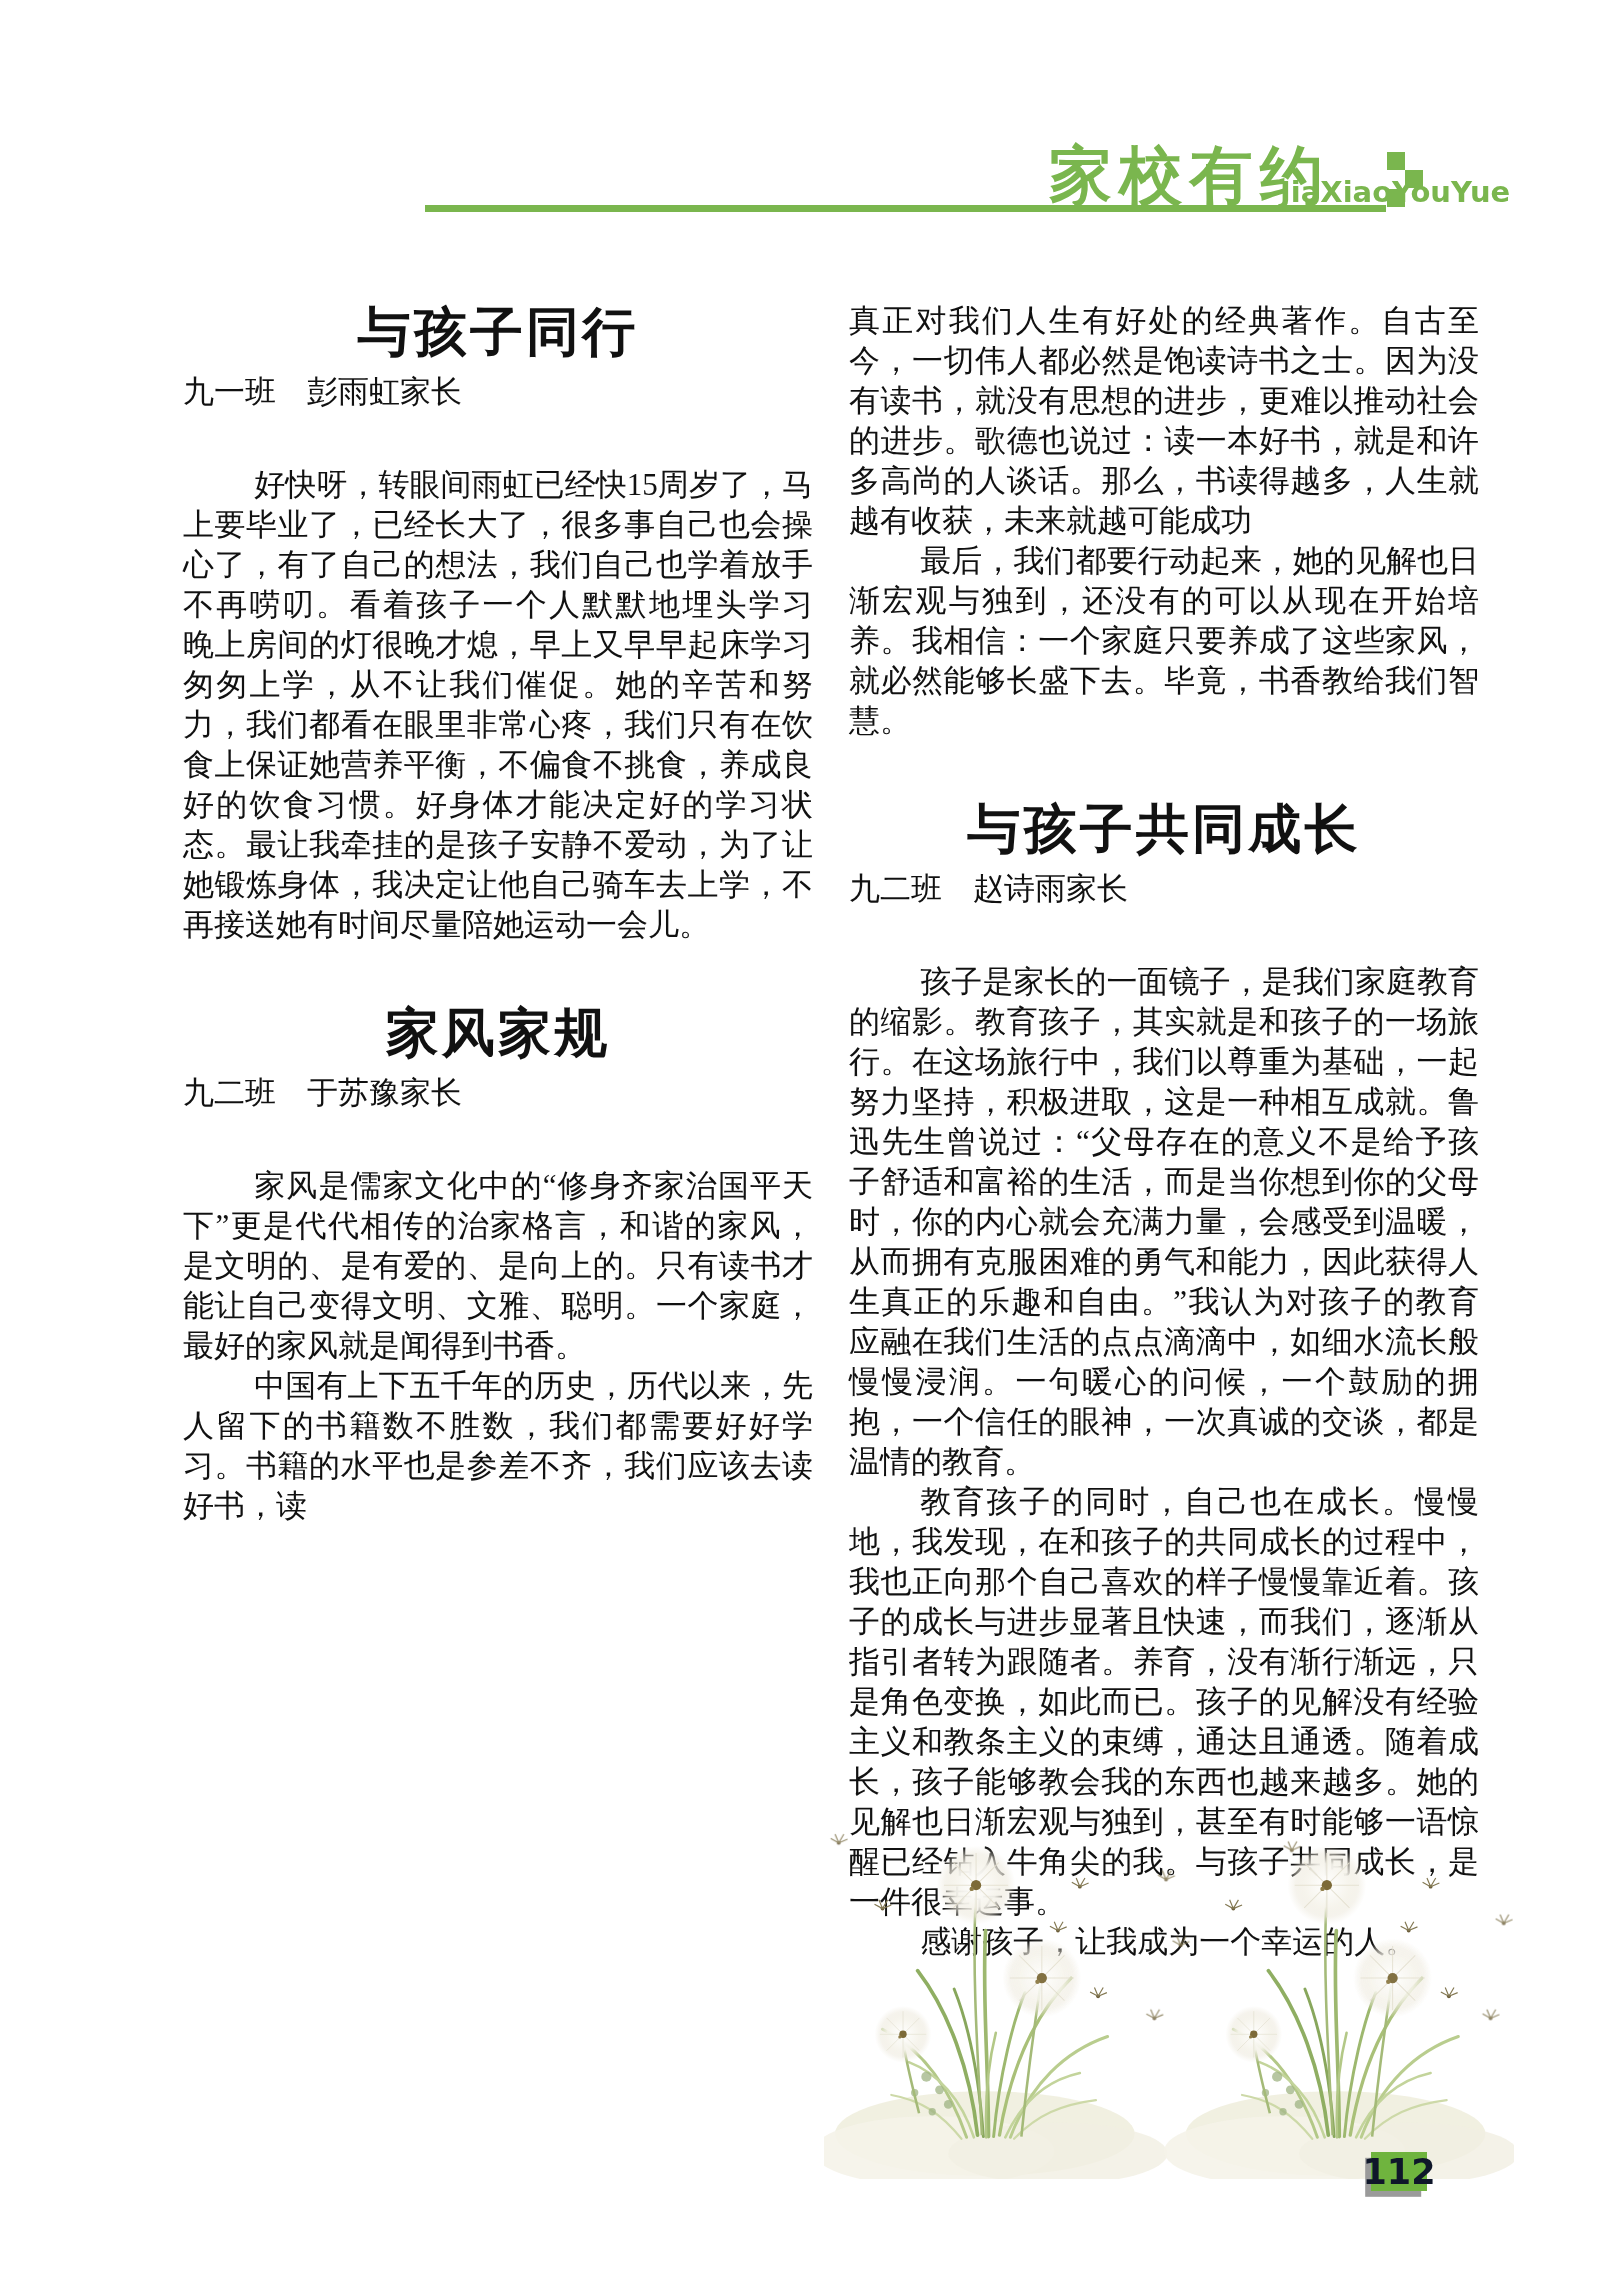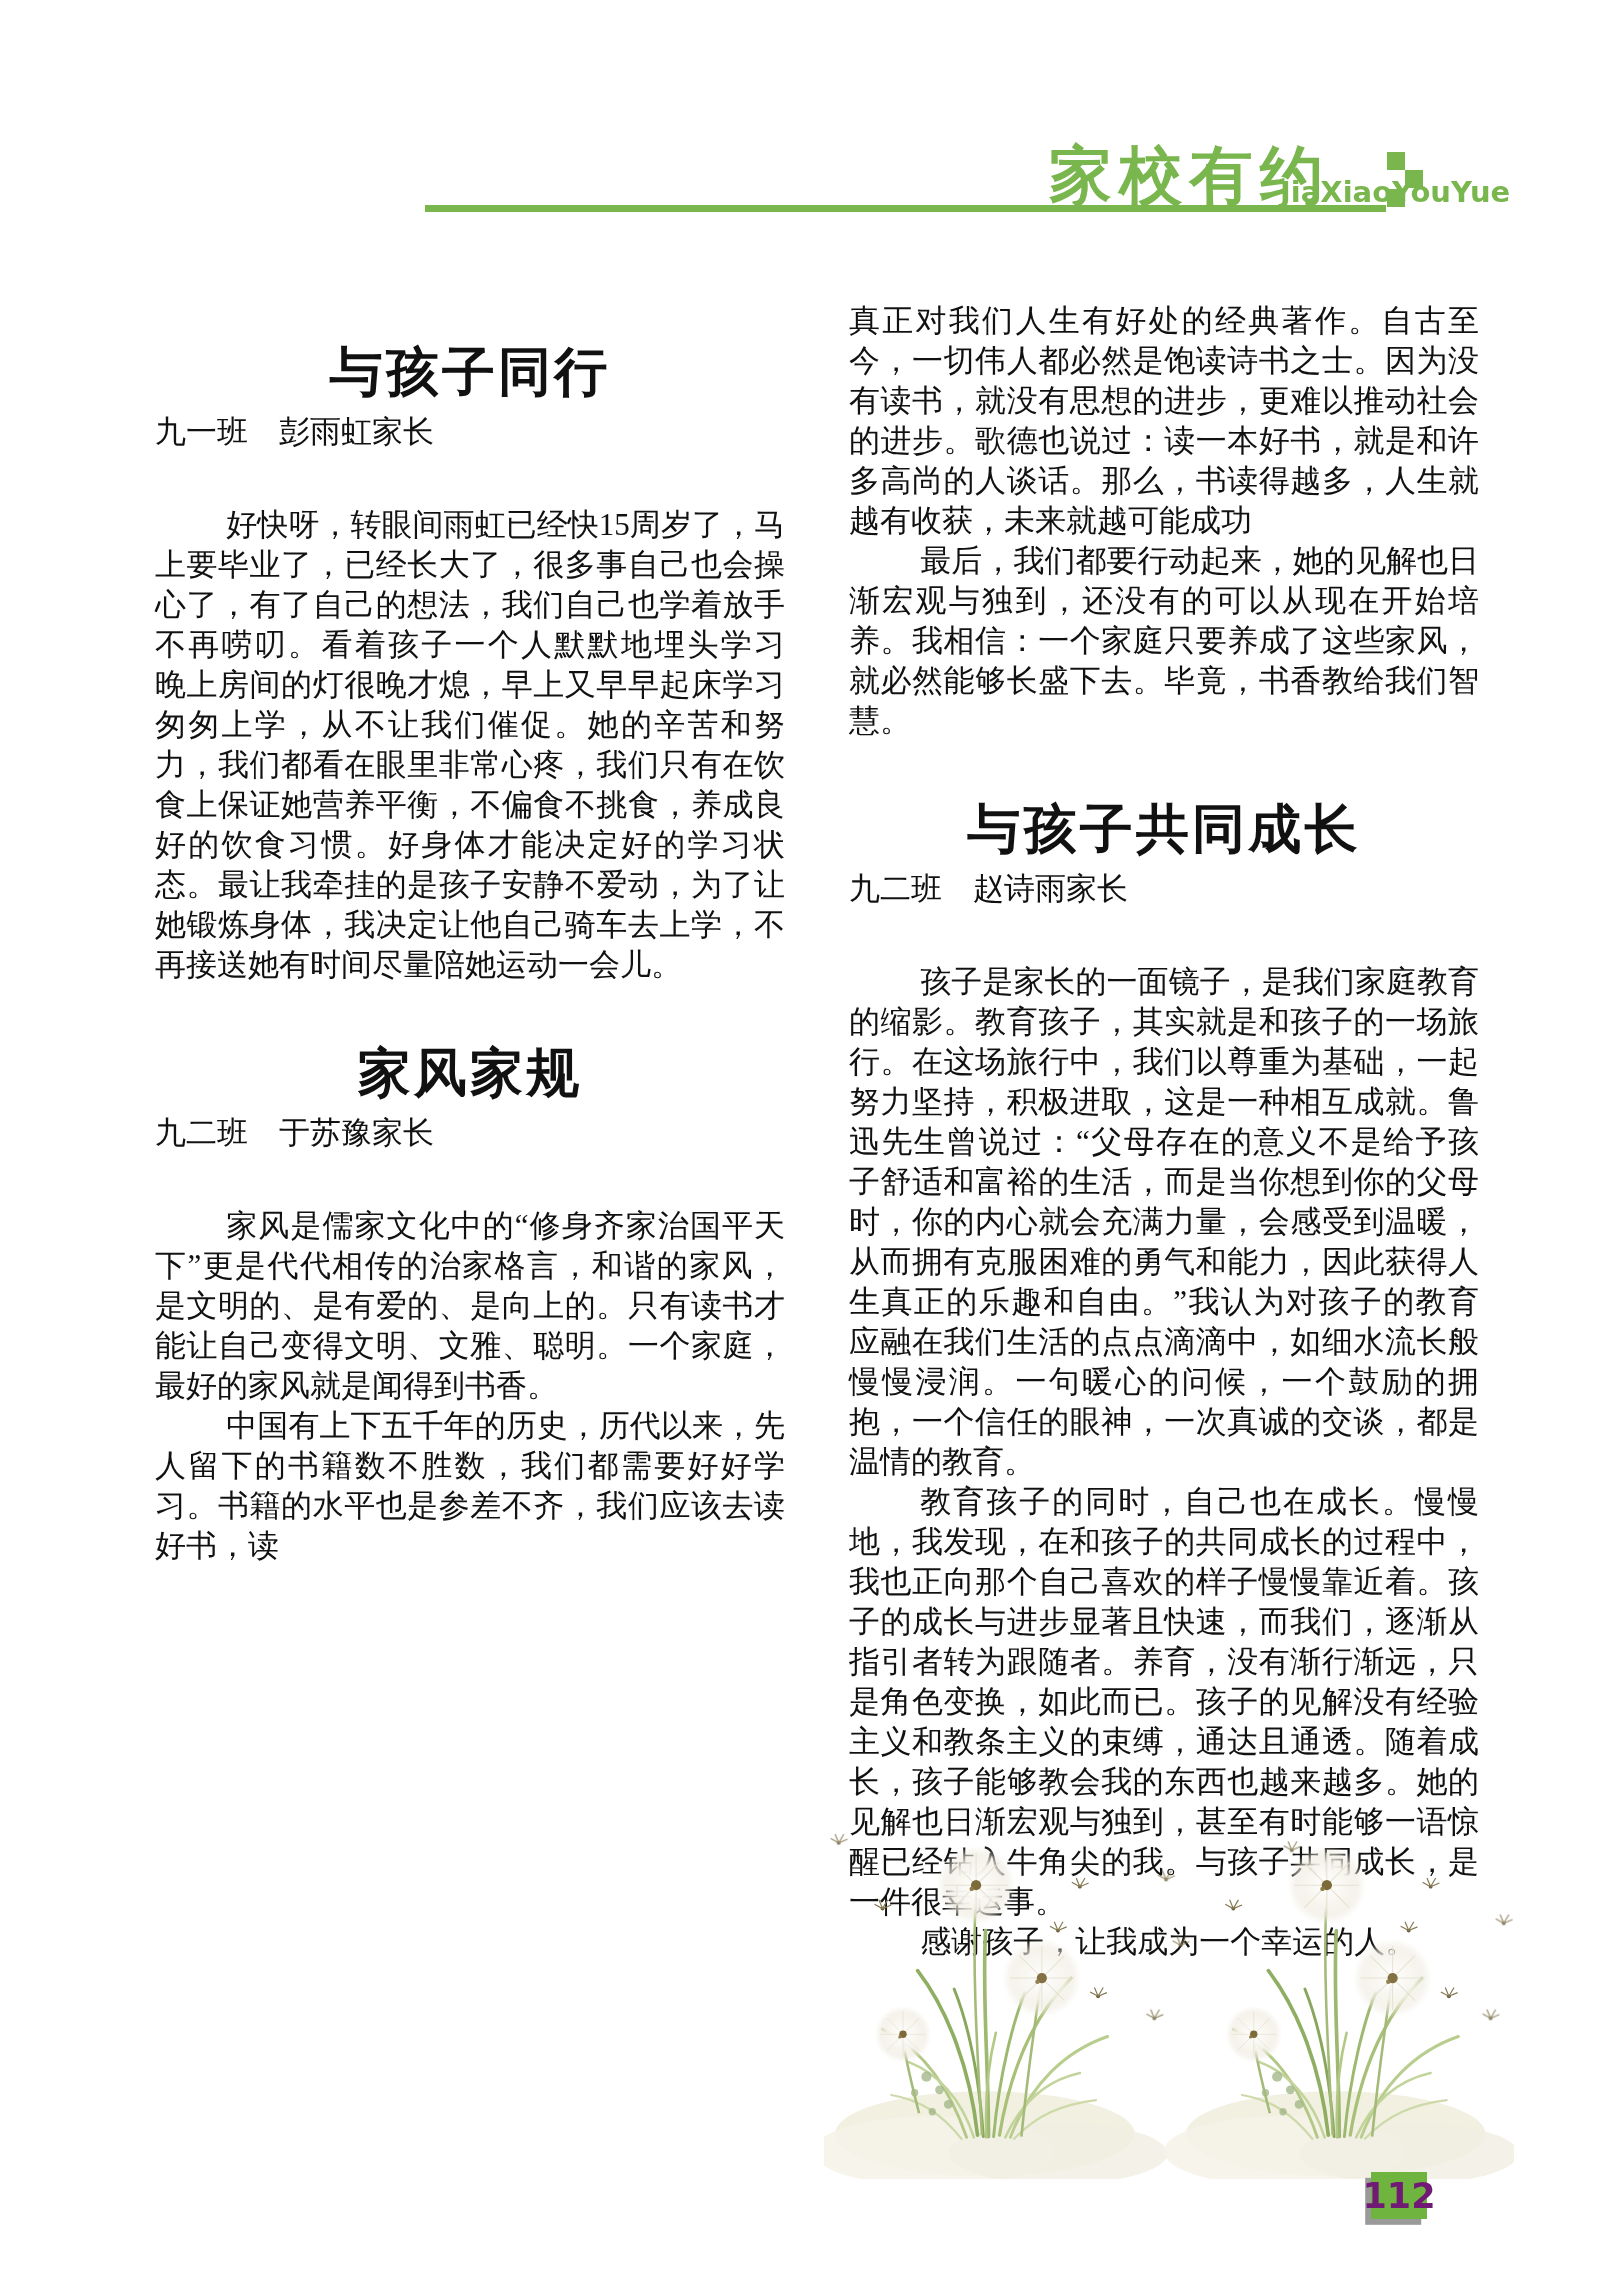--- a/index.html
+++ b/index.html
@@ -28,45 +28,44 @@
     background:var(--green);
   }
   .pixel-squares{position:absolute;left:1387px;top:152px;width:38px;height:57px;}
   .pixel-squares .sq{position:absolute;width:18px;height:18px;background:var(--green);}
   .sq1{left:0;top:0;}
   .sq2{left:18px;top:18px;}
   .sq3{left:0;top:37px;}
 
   
   .col{position:absolute;width:630px;top:301px;}
-  .col-left{left:155px;margin-top:40px;}
+  .col-left{left:183px;}
   .col-right{left:849px;}
   .article-title{
     font-size:53px;line-height:63px;font-weight:600;text-align:center;
     letter-spacing:0.06em;margin:0 0 8.8px 0;
   }
   .col .article-title:not(:first-child){margin-top:57px;}
   .article-byline{
     font-size:31px;line-height:38px;text-align:left;margin:0 0 54px 0;
   }
   .paragraph{
     font-size:31px;line-height:40px;margin:0;
     text-align:justify;text-indent:2.3em;word-break:break-all;
   }
   .paragraph.no-indent{text-indent:0;}
 
   
   .page-number{
-    position:absolute;left:1371px;top:2152px;width:56px;height:47px;
-    background:var(--green-box);color:#701a75;
+    position:absolute;left:1371px;top:2152px;width:56px;height:39px;
+    background:var(--green-box);color:#0f172a;
     font-family:"DejaVu Sans","Liberation Sans",sans-serif;
     font-size:35px;font-weight:bold;
     display:flex;align-items:center;justify-content:center;
     box-shadow:-5.8px 5.8px 0 0 var(--shadow);
-    margin-top:20px;
   }
 
   
   .dandelion{position:absolute;left:824px;top:1799px;width:690px;height:380px;}
 </style>
 </head>
 <body style="--green: #7ab64e; --green-box: #6fb43e; --shadow: #9a9a9a;">
 
 <div class="page">
 

